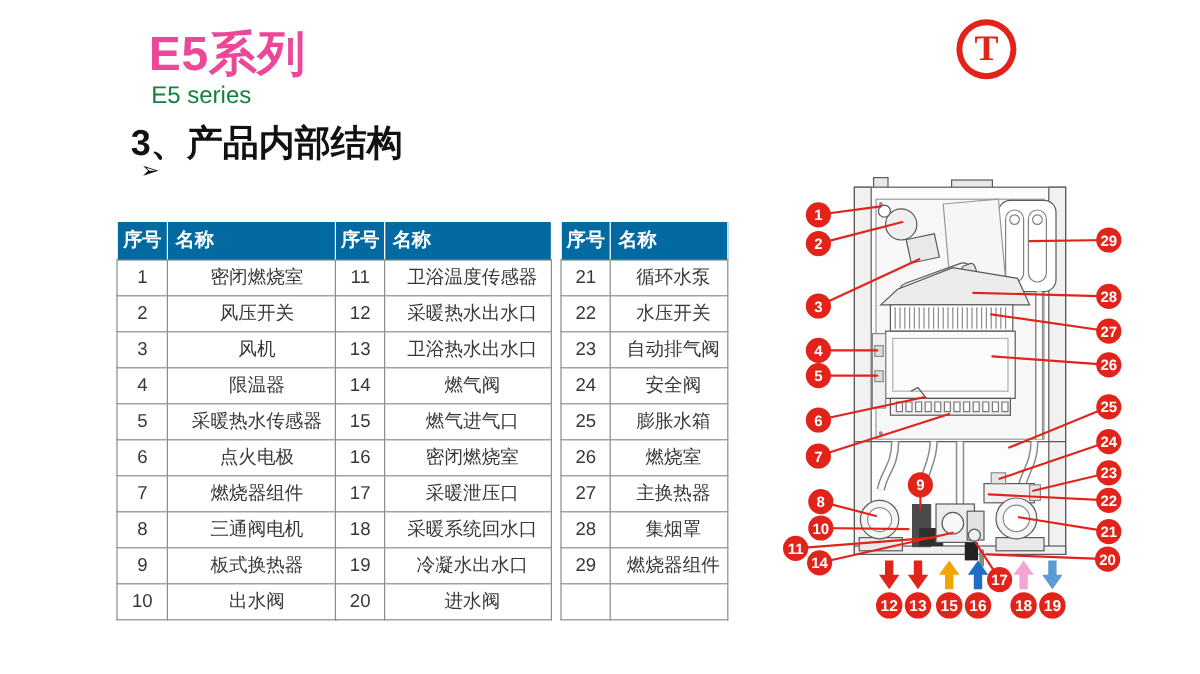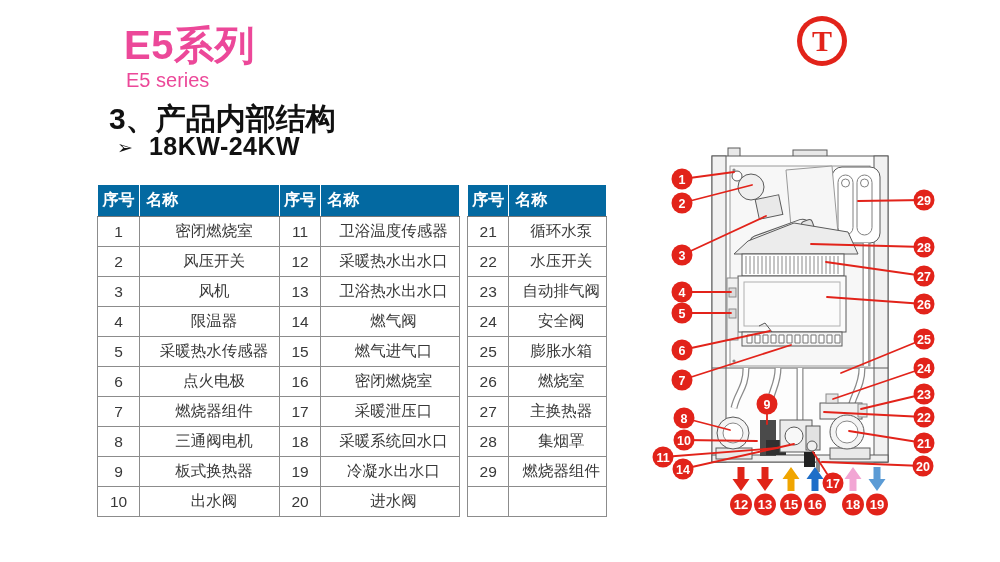--- a/index.html
+++ b/index.html
@@ -1,21 +1,21 @@
 <!DOCTYPE html>
 <html><head>
 <meta charset="utf-8">
 <style>
   html,body{margin:0;padding:0;}
   body{width:1000px;height:562px;background:#ffffff;position:relative;overflow:hidden;
        font-family:"Liberation Sans","DejaVu Sans",sans-serif;}
   .abs{position:absolute;}
   
   .title{left:124px;top:24px;font-size:40px;font-weight:bold;color:#ec4899;line-height:1.05;letter-spacing:0.5px;}
-  .subtitle{left:126px;top:69px;font-size:20px;color:#ec4899;}
+  .subtitle{left:126px;top:69px;font-size:20px;color:#15803d;}
   .heading{left:109px;top:99px;font-size:30px;font-weight:bold;color:#111;}
   .bullet{left:117px;top:132px;display:flex;align-items:baseline;color:#111;}
   .bullet .marker{font-size:19px;transform:translateY(-1px);}
   .bullet .btext{font-size:25px;font-weight:bold;margin-left:16px;letter-spacing:0.5px;}
   
   .logo{left:797px;top:16px;display:flex;align-items:flex-start;}
   .logo-circle{width:50px;height:50px;border-radius:50%;background:#e2231a;position:relative;flex:0 0 auto;}
   .logo-circle-inner{position:absolute;left:5px;top:5px;right:5px;bottom:5px;background:#fff;border-radius:50%;
                      display:flex;align-items:center;justify-content:center;}
   .logo-monogram{font-family:"Liberation Serif","DejaVu Serif",serif;font-weight:bold;font-size:30px;color:#e2231a;line-height:1;}
@@ -38,21 +38,20 @@
   #diagram-svg text{font-family:"Liberation Sans","DejaVu Sans",sans-serif;}
 </style>
 </head>
 <body>
 
 <div class="abs title">E5系列</div>
 <div class="abs subtitle">E5 series</div>
 <div class="abs heading">3、产品内部结构</div>
 <div class="abs bullet">
   <span class="marker">➢</span>
-  <span class="btext">18KW-24KW</span>
 </div>
 
 <div class="abs logo">
   <div class="logo-circle">
     <div class="logo-circle-inner">
       <span class="logo-monogram">T</span>
     </div>
   </div>
 </div>
 

